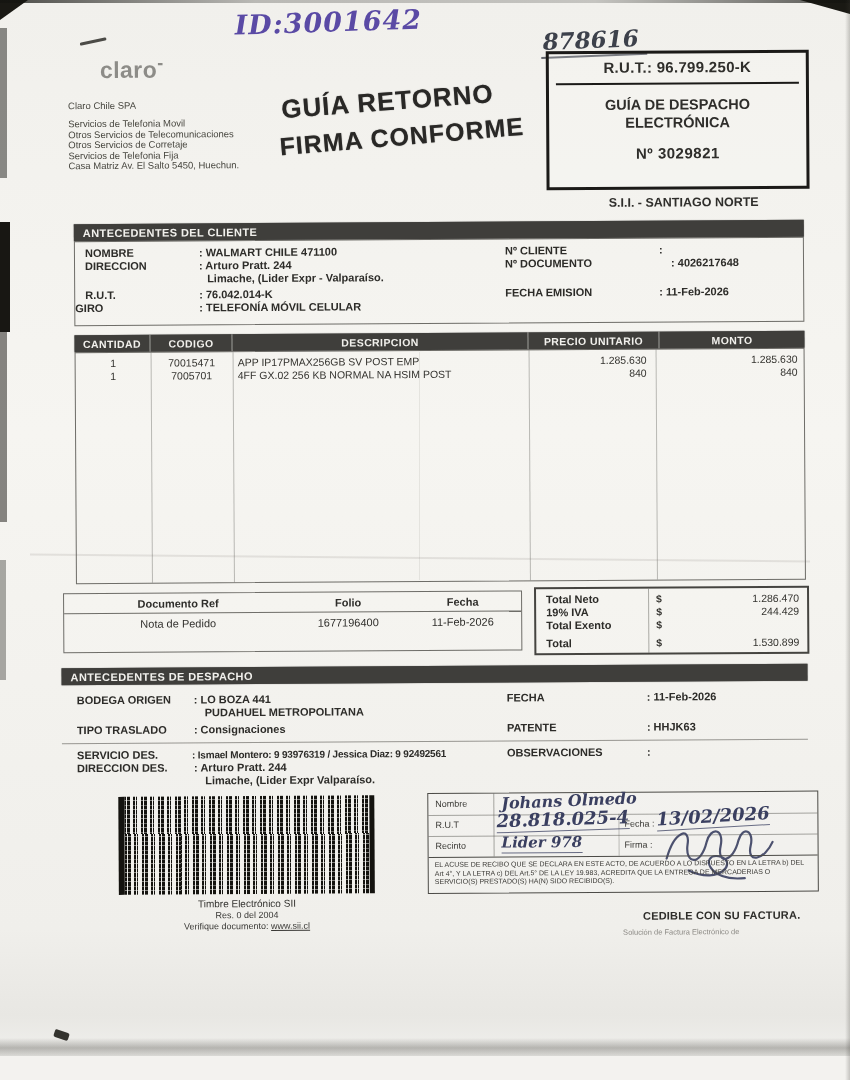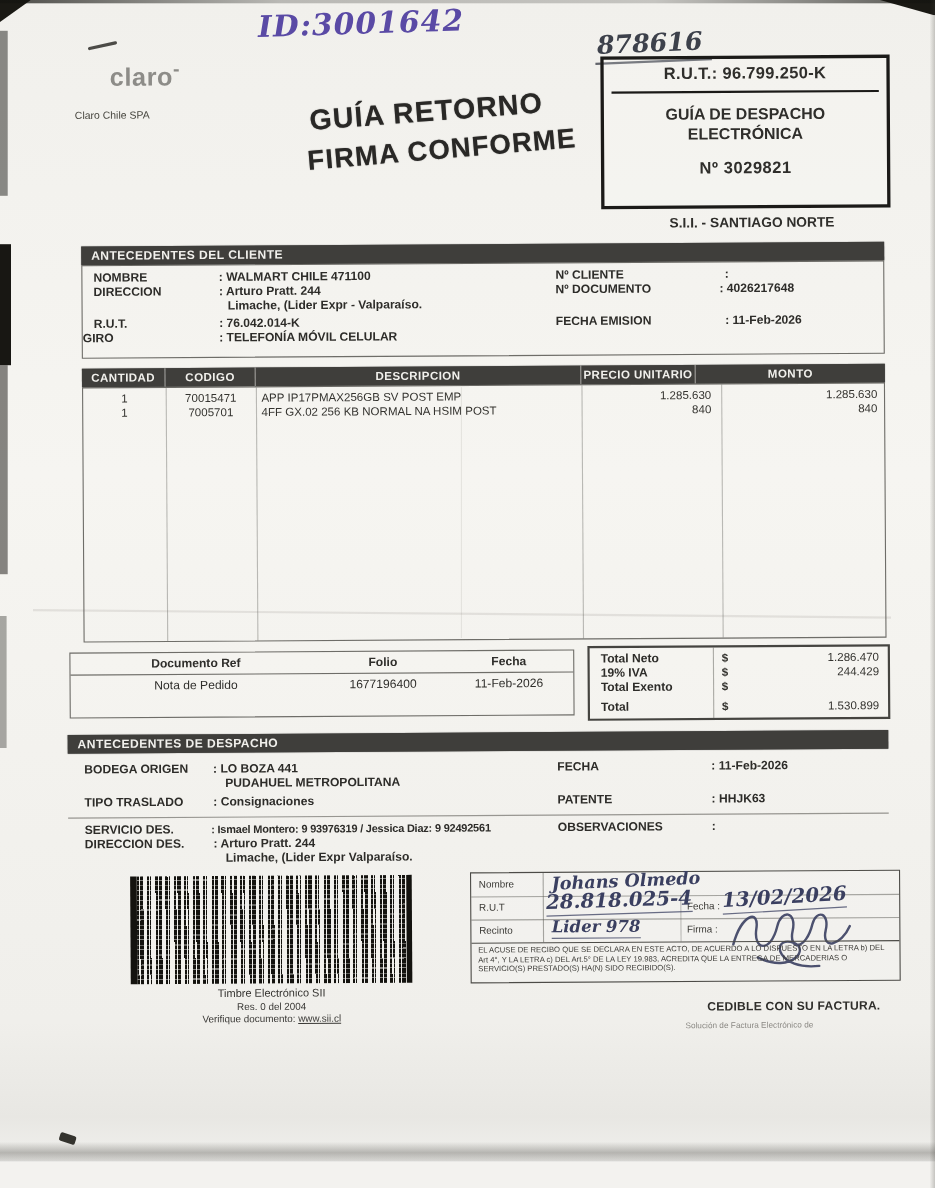--- a/index.html
+++ b/index.html
@@ -35,20 +35,27 @@
   <div class="page">
 
     <div class="p hw" style="left:237px;top:6px;font-size:27px;letter-spacing:1px;color:#5a4aa5;transform:rotate(-1.5deg)">ID:3001642</div>
     <div class="p" style="left:82px;top:38px;width:27px;height:3px;background:#4c4b47;border-radius:2px;transform:rotate(-12deg)"></div>
     <div class="p hw" style="left:543px;top:27px;font-size:23px;color:#3d414b;transform:rotate(-2deg);border-bottom:2px solid rgba(61,65,75,.8);padding:0 8px 2px 2px">878616</div>
 
     <div class="p" style="left:102px;top:55px;color:#8d8c88;font-size:23px;font-weight:bold;letter-spacing:.5px">
       <span>claro</span><span style="position:relative;top:-9px;font-size:18px">-</span>
     </div>
     <div class="p small" style="left:70px;top:99px">Claro Chile SPA</div>
+    <div class="p" style="left:70px;top:117px">
+      <div class="small">Servicios de Telefonia Movil</div>
+      <div class="small">Otros Servicios de Telecomunicaciones</div>
+      <div class="small">Otros Servicios de Corretaje</div>
+      <div class="small">Servicios de Telefonia Fija</div>
+      <div class="small">Casa Matriz Av. El Salto 5450, Huechun.</div>
+    </div>
 
     <div class="stamp" style="left:283px;top:86px;font-size:26px;transform:rotate(-4deg)">GUÍA RETORNO</div>
     <div class="stamp" style="left:281px;top:122px;font-size:25px;transform:rotate(-4.5deg)">FIRMA CONFORME</div>
 
     <div class="p" style="left:548px;top:52px;width:263px;height:139px;border:3px solid #1b1a18;background:rgba(255,255,255,.15)">
       <div style="margin:5px 7px 0;text-align:center;font-weight:bold;font-size:15px;letter-spacing:.3px;padding-bottom:7px;border-bottom:2.5px solid #1b1a18">R.U.T.: 96.799.250-K</div>
       <div style="margin-top:11px;text-align:center;font-weight:bold;font-size:14.5px;line-height:18px">
         <div>GUÍA DE DESPACHO</div>
         <div>ELECTRÓNICA</div>
       </div>
@@ -61,39 +68,39 @@
     </div>
     <div class="p box" style="left:75px;top:239px;width:730px;height:85px">
       <span class="p lbl" style="left:10px;top:5px">NOMBRE</span>
       <span class="p val" style="left:124px;top:5px">: WALMART CHILE 471100</span>
       <span class="p lbl" style="left:430px;top:5px">Nº CLIENTE</span>
       <span class="p val" style="left:584px;top:5px">:</span>
 
       <span class="p lbl" style="left:10px;top:18px">DIRECCION</span>
       <span class="p val" style="left:124px;top:18px">: Arturo Pratt. 244</span>
       <span class="p lbl" style="left:430px;top:18px">Nº DOCUMENTO</span>
-      <span class="p val" style="left:579px;top:18px">: 4026217648</span>
+      <span class="p val" style="left:596px;top:18px">: 4026217648</span>
 
       <span class="p val" style="left:132px;top:31px">Limache, (Lider Expr -  Valparaíso.</span>
 
       <span class="p lbl" style="left:10px;top:47px">R.U.T.</span>
       <span class="p val" style="left:124px;top:47px">: 76.042.014-K</span>
       <span class="p lbl" style="left:430px;top:47px">FECHA EMISION</span>
       <span class="p val" style="left:584px;top:47px">: 11-Feb-2026</span>
 
       <span class="p lbl" style="left:0;top:60px">GIRO</span>
       <span class="p val" style="left:124px;top:60px">: TELEFONÍA MÓVIL CELULAR</span>
     </div>
 
     <div class="p bar" style="left:75px;top:333px;width:730px;height:17px;padding-left:0">
       <div class="ihdr">
         <div style="width:75px">CANTIDAD</div>
         <div style="width:82px">CODIGO</div>
         <div style="width:296px">DESCRIPCION</div>
-        <div style="width:104px">PRECIO UNITARIO</div>
+        <div style="width:131px">PRECIO UNITARIO</div>
         <div style="flex:1">MONTO</div>
       </div>
     </div>
     <div class="p box" style="left:75px;top:350px;width:730px;height:232px">
       <div class="vline" style="left:75px"></div>
       <div class="vline" style="left:157px"></div>
       <div class="vline" style="left:453px"></div>
       <div class="vline" style="left:580px"></div>
 
       <span class="p txt" style="left:0;top:4px;width:75px;text-align:center">1</span>

